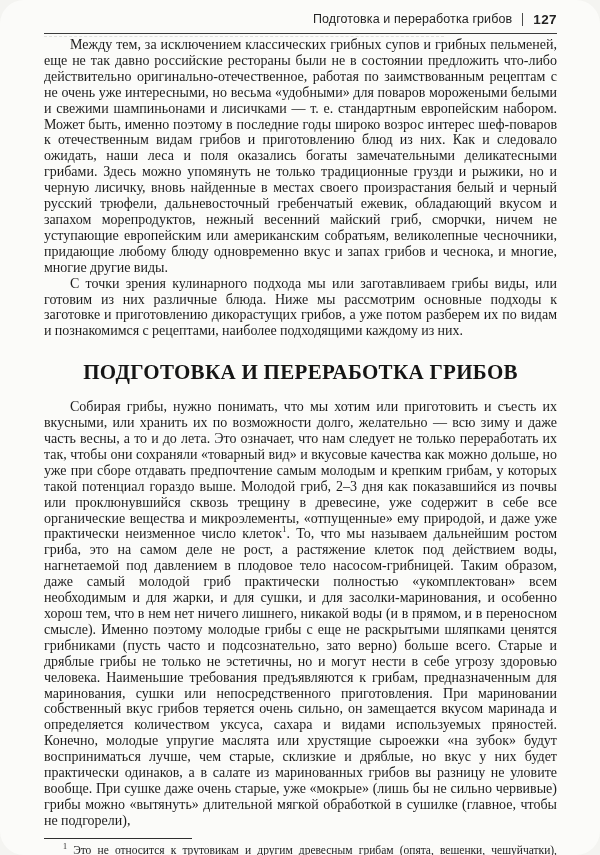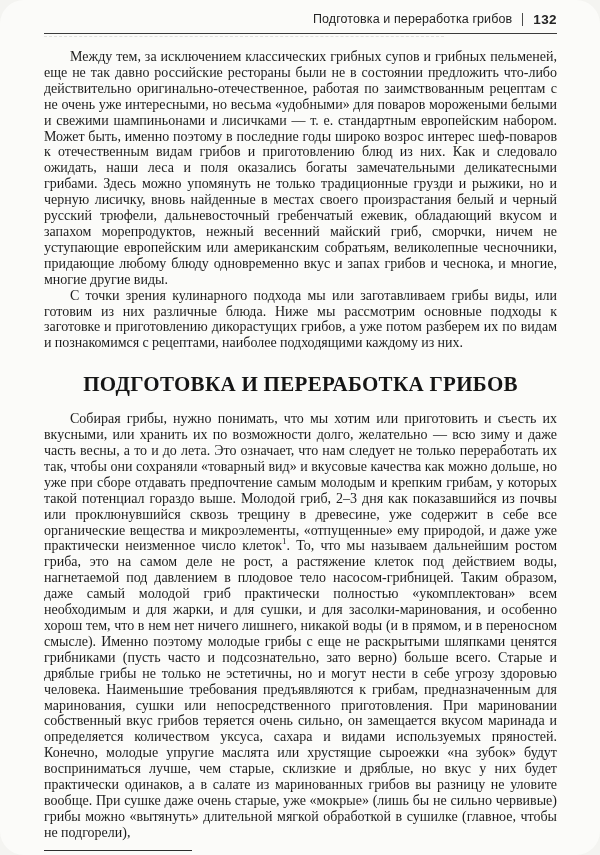--- a/index.html
+++ b/index.html
@@ -58,21 +58,21 @@
   .bp {
     margin: 0;
     font-size: 14px;
     line-height: 15.9px;
     text-align: justify;
     text-indent: 26px;
     hyphens: auto;
     -webkit-hyphens: auto;
     word-spacing: -0.2px;
   }
-  .bp.first { margin-top: 12px; }
+  .bp.first { margin-top: 0; }
   .fn-ref {
     font-size: 9px;
     line-height: 0;
     vertical-align: super;
   }
   
   .section-heading {
     margin: 20px 0 14px 0;
     font-size: 21px;
     line-height: 26px;
@@ -104,21 +104,21 @@
   }
 </style>
 </head>
 <body>
 
 <div class="page">
 
   <header class="running-head">
     <span class="rh-title">Подготовка и переработка грибов</span>
     <span class="rh-sep"></span>
-    <span class="rh-num">132</span>
+    <span class="rh-num">127</span>
   </header>
 
   <div class="head-rule"></div>
   <div class="scan-artifact"></div>
 
   <main>
 
     <p class="bp first">Между тем, за исключением классических грибных супов и грибных пельменей, еще не так давно российские рестораны были не в состоянии предложить что-либо действительно оригинально-отечественное, работая по заимствованным рецептам с не очень уже интересными, но весьма «удобными» для поваров морожеными белыми и свежими шампиньонами и лисичками — т. е. стандартным европейским набором. Может быть, именно поэтому в последние годы широко возрос интерес шеф-поваров к отечественным видам грибов и приготовлению блюд из них. Как и следовало ожидать, наши леса и поля оказались богаты замечательными деликатесными грибами. Здесь можно упомянуть не только традиционные грузди и рыжики, но и черную лисичку, вновь найденные в местах своего произрастания белый и черный русский трюфели, дальневосточный гребенчатый ежевик, обладающий вкусом и запахом морепродуктов, нежный весенний майский гриб, сморчки, ничем не уступающие европейским или американским собратьям, великолепные чесночники, придающие любому блюду одновременно вкус и запах грибов и чеснока, и многие, многие другие виды.</p>
 
     <p class="bp">С точки зрения кулинарного подхода мы или заготавливаем грибы виды, или готовим из них различные блюда. Ниже мы рассмотрим основные подходы к заготовке и приготовлению дикорастущих грибов, а уже потом разберем их по видам и познакомимся с рецептами, наиболее подходящими каждому из них.</p>

